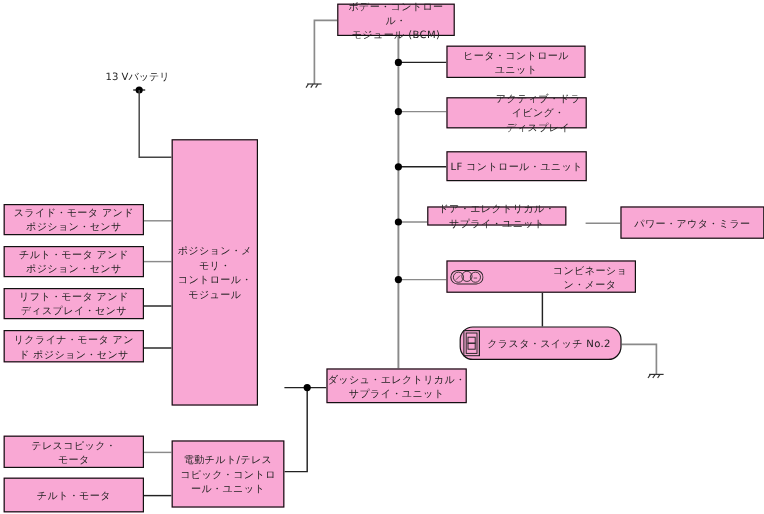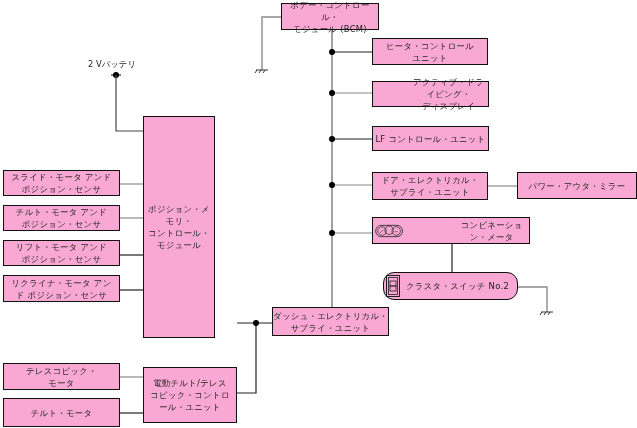--- a/index.html
+++ b/index.html
@@ -61,30 +61,30 @@
   <line x1="120" y1="290" x2="143" y2="290" stroke="#222" stroke-width="1.2"></line>
 
   <line x1="237" y1="323" x2="272" y2="323" stroke="#222" stroke-width="1.2"></line>
   <polyline points="256,323 256,393 237,393" fill="none" stroke="#222" stroke-width="1.2"></polyline>
   <circle cx="256" cy="323" r="3" fill="#000"></circle>
 
   <line x1="120" y1="377" x2="143" y2="377" stroke="#8a8a8a" stroke-width="1.2"></line>
   <line x1="120" y1="413" x2="143" y2="413" stroke="#222" stroke-width="1.2"></line>
 </svg>
 
-<div class="lbl" style="left:88px;top:59px;">2 Vバッテリ</div>
+<div class="lbl" style="left:88px;top:59px;">13 Vバッテリ</div>
 
 <div class="box" style="left:281px;top:3px;width:98px;height:27px;">ボデー・コントロール・
 モジュール (BCM)</div>
 <div class="box" style="left:372px;top:38px;width:116px;height:27px;">ヒータ・コントロール
 ユニット</div>
 <div class="box" style="left:372px;top:81px;width:117px;height:26px;padding-left:36px;">アクティブ・ドライビング・
 ディスプレイ</div>
 <div class="box" style="left:372px;top:126px;width:117px;height:25px;">LF コントロール・ユニット</div>
-<div class="box" style="left:372px;top:172px;width:116px;height:28px;">ドア・エレクトリカル・
+<div class="box" style="left:356px;top:172px;width:116px;height:16px;">ドア・エレクトリカル・
 サプライ・ユニット</div>
 <div class="box" style="left:517px;top:172px;width:120px;height:27px;">パワー・アウタ・ミラー</div>
 
 <div class="box left-icon" style="left:372px;top:217px;width:158px;height:27px;gap:48px;">
   <svg class="icon" width="40" height="18" viewBox="0 0 40 18" style="margin-left:2px;">
     <rect x="1" y="1" width="38" height="16" rx="8" ry="8" fill="none" stroke="#222" stroke-width="1.2"></rect>
     <circle cx="10" cy="9" r="6" fill="none" stroke="#222" stroke-width="1"></circle>
     <circle cx="20" cy="8" r="6" fill="none" stroke="#222" stroke-width="1"></circle>
     <circle cx="30" cy="9" r="6" fill="none" stroke="#222" stroke-width="1"></circle>
     <line x1="7" y1="12" x2="12" y2="7" stroke="#222" stroke-width="0.8"></line>
@@ -108,21 +108,21 @@
 
 <div class="box" style="left:143px;top:116px;width:72px;height:222px;">ポジション・メモリ・
 コントロール・
 モジュール</div>
 
 <div class="box" style="left:3px;top:170px;width:117px;height:26px;">スライド・モータ アンド
 ポジション・センサ</div>
 <div class="box" style="left:3px;top:205px;width:117px;height:26px;">チルト・モータ アンド
 ポジション・センサ</div>
 <div class="box" style="left:3px;top:240px;width:117px;height:26px;">リフト・モータ アンド
-ポジション・センサ</div>
+ディスプレイ・センサ</div>
 <div class="box" style="left:3px;top:275px;width:117px;height:27px;">リクライナ・モータ アン
 ド ポジション・センサ</div>
 
 <div class="box" style="left:3px;top:363px;width:117px;height:27px;">テレスコピック・
 モータ</div>
 <div class="box" style="left:3px;top:398px;width:117px;height:29px;">チルト・モータ</div>
 <div class="box" style="left:143px;top:367px;width:94px;height:56px;">電動チルト/テレス
 コピック・コントロ
 ール・ユニット</div>
 

